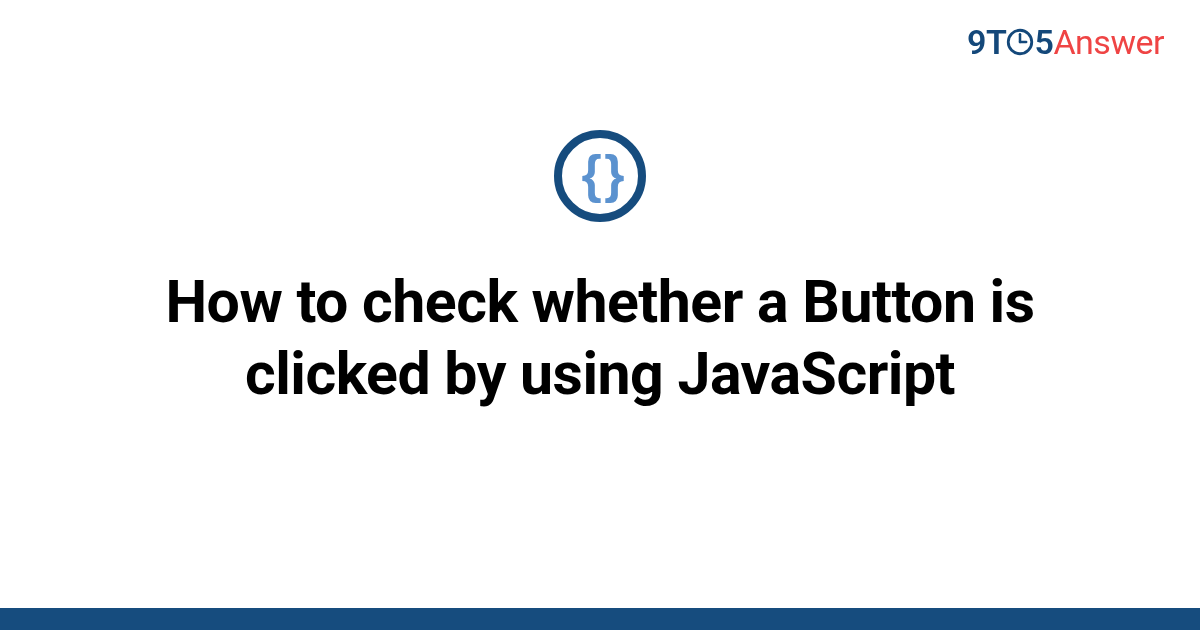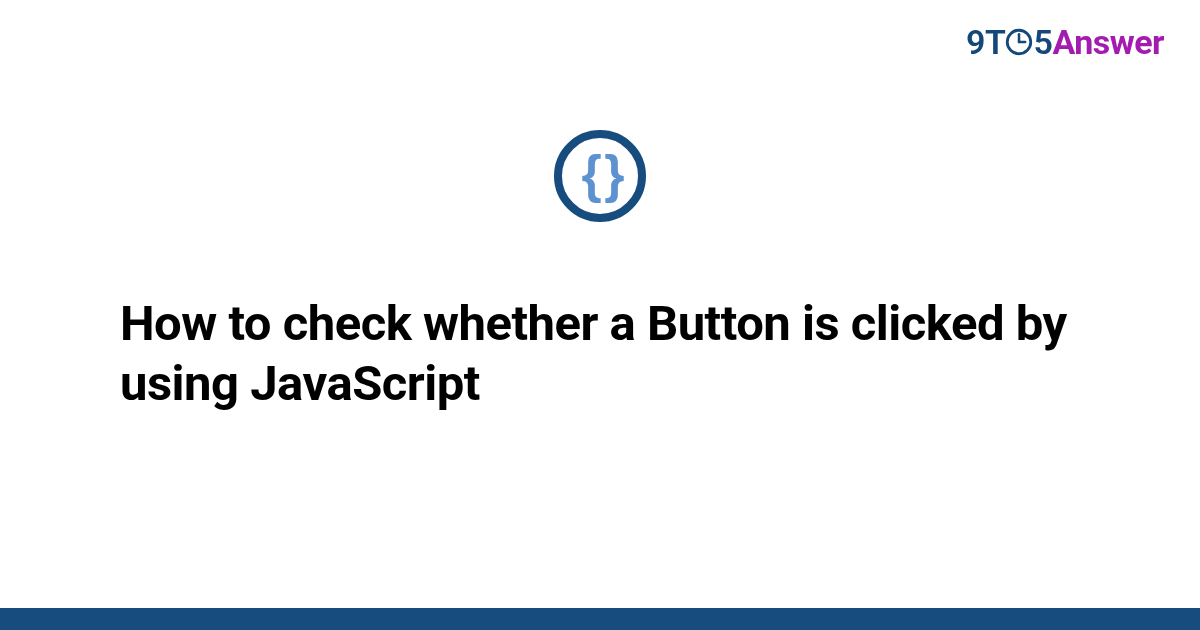--- a/index.html
+++ b/index.html
@@ -19,21 +19,21 @@
   }
   .brand .nine { color: #14487a; }
   .brand .t    { color: #14487a; }
   .brand .clock-wrap {
     display: inline-flex;
     vertical-align: baseline;
     position: relative;
     top: 2px;
   }
   .brand .five { color: #14487a; }
-  .brand .answer { color: #a21caf; font-weight: 700; }
+  .brand .answer { color: #ef4444; font-weight: 400; }
   .clock-svg { width: 28px; height: 28px; }
   .center-wrap {
     position: absolute;
     top: 130px;
     left: 0;
     width: 100%;
     display: flex;
     flex-direction: column;
     align-items: center;
   }
@@ -51,27 +51,27 @@
     font-size: 52px;
     font-weight: 800;
     color: #5b92cf;
     font-family: "Segoe UI", Arial, sans-serif;
     letter-spacing: -6px;
     line-height: 1;
     position: relative;
     top: -2px;
   }
   .title {
-    font-size: 49px;
+    font-size: 59px;
     font-weight: 700;
     color: #000000;
+    text-align: center;
     line-height: 1.22;
     max-width: 960px;
     letter-spacing: -0.5px;
-    margin-top: 28px;
   }
   .footer-bar {
     position: absolute;
     bottom: 0;
     left: 0;
     width: 100%;
     height: 22px;
     background: #164c7e;
   }
 </style>

